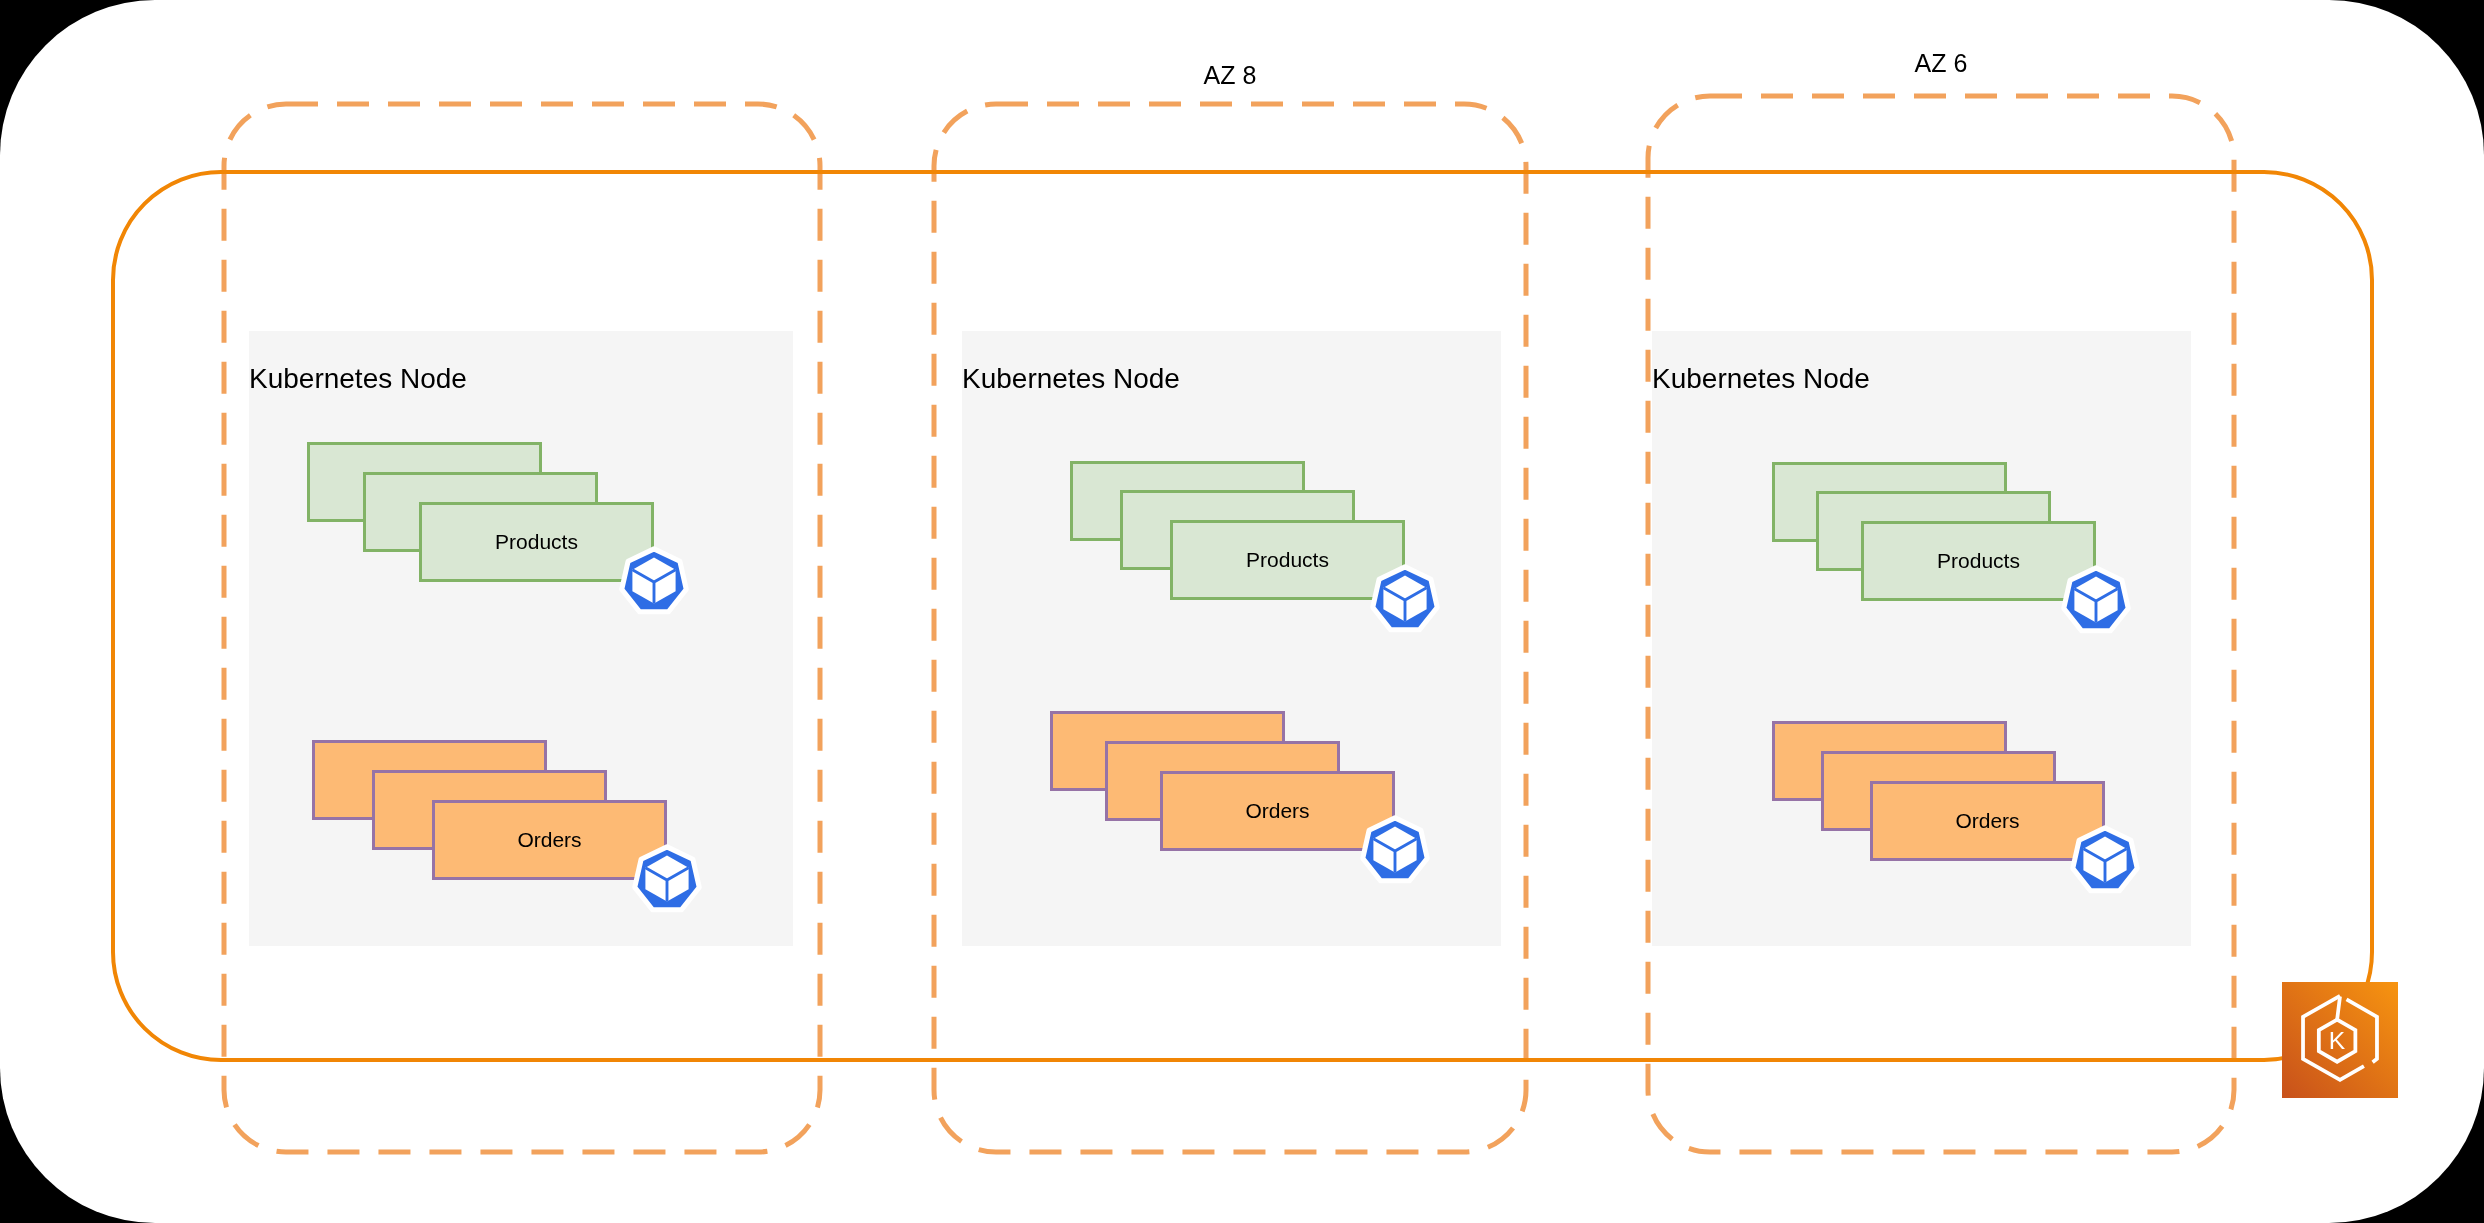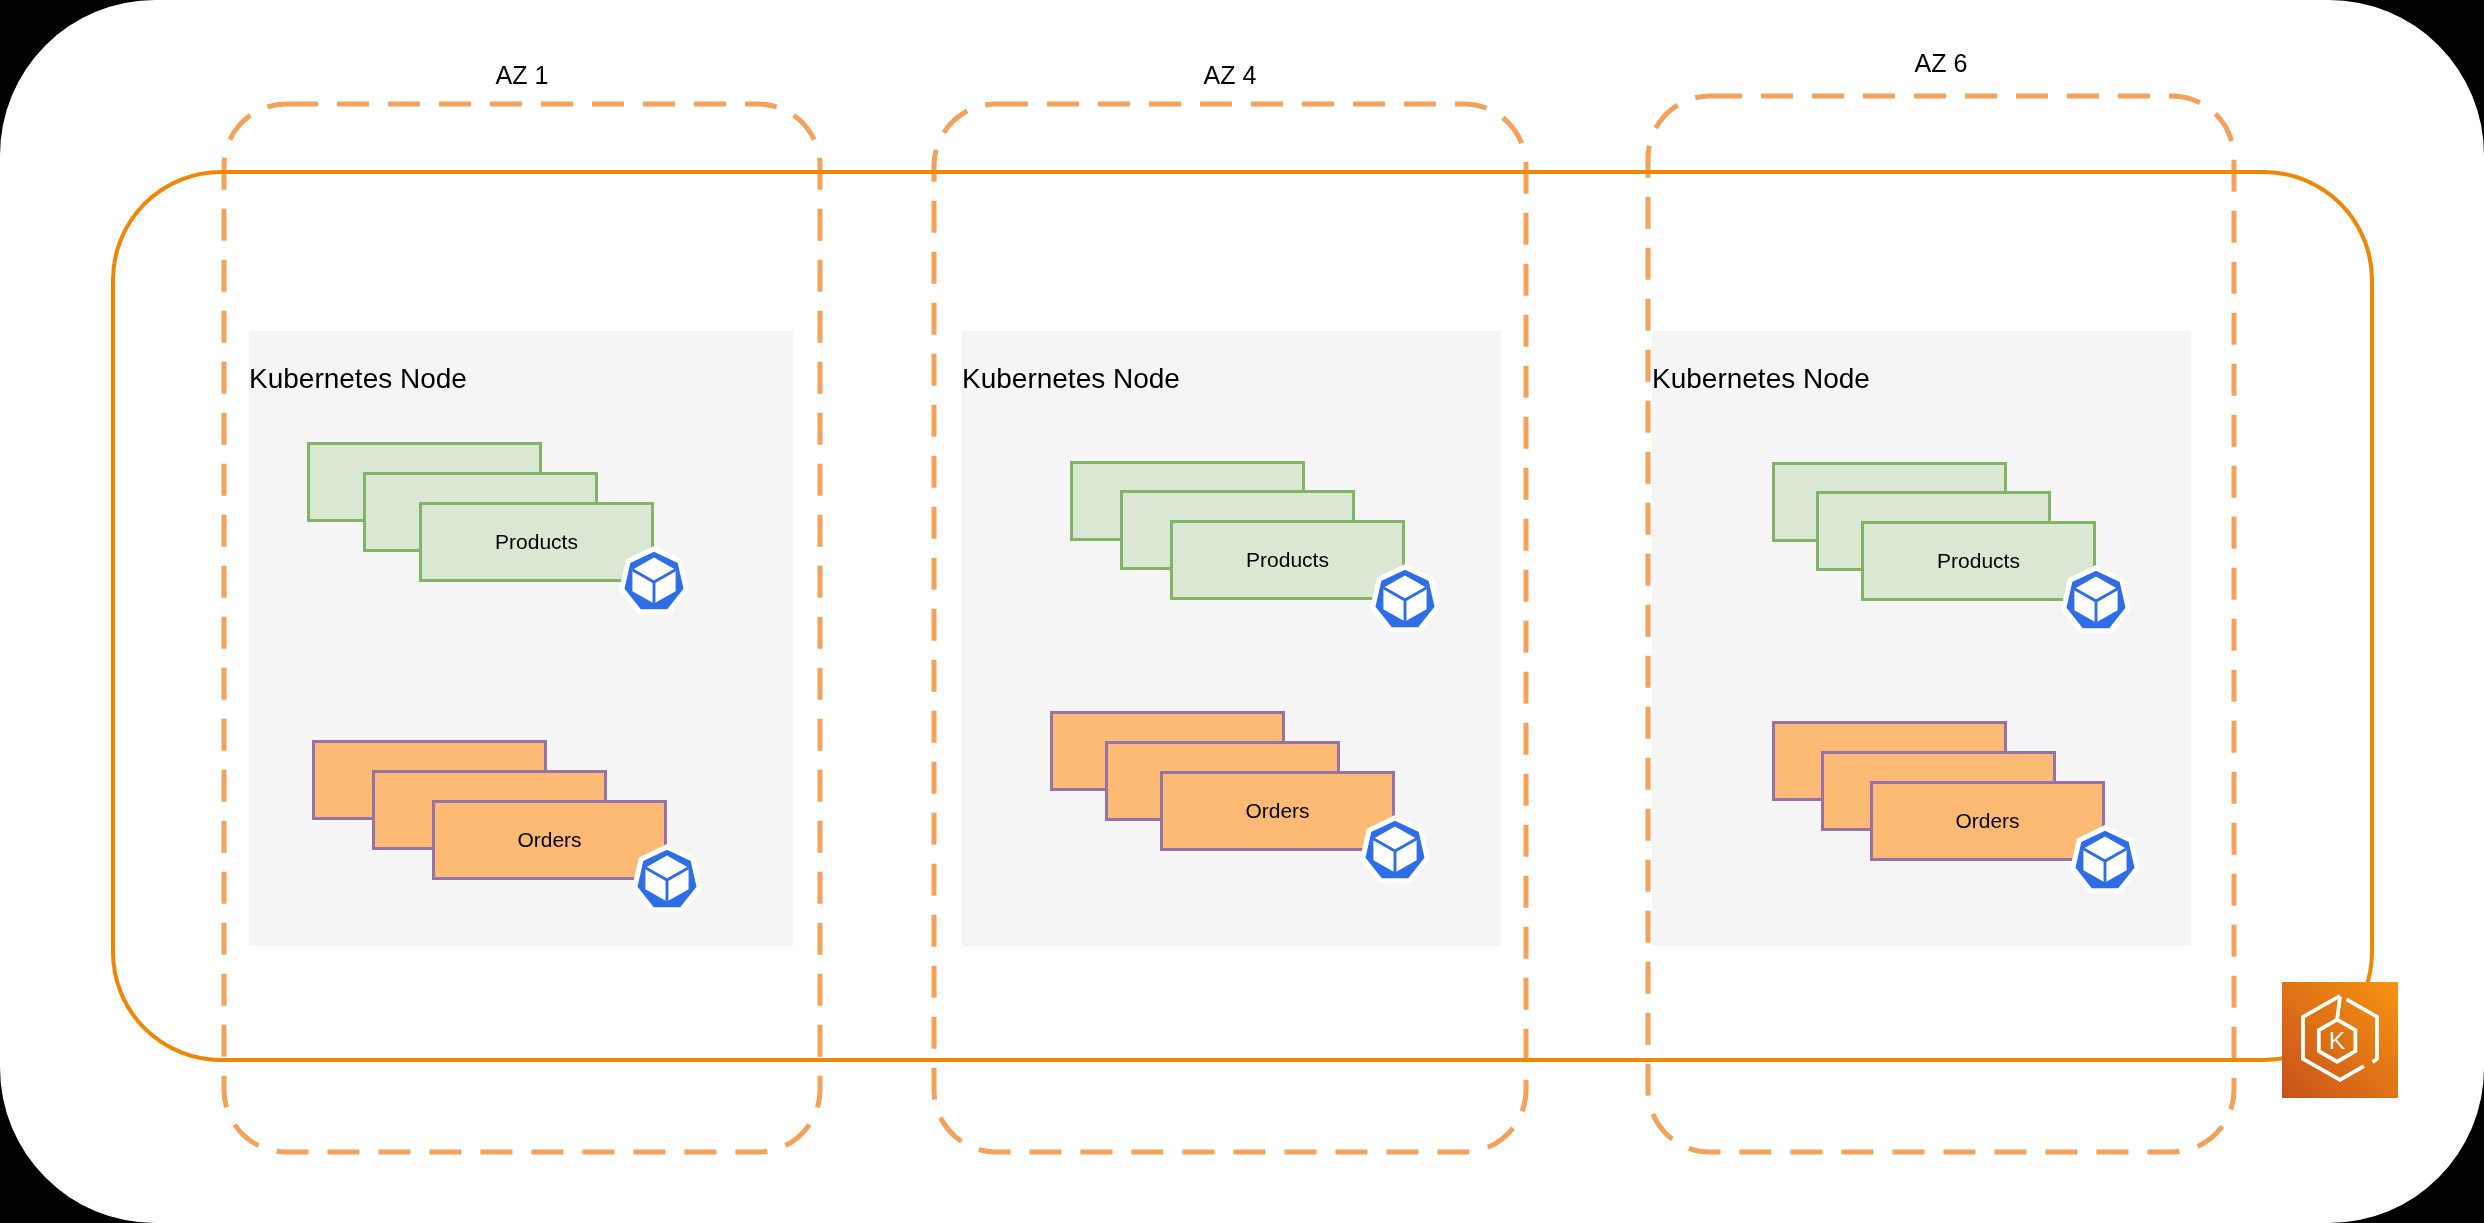--- a/index.html
+++ b/index.html
@@ -79,22 +79,21 @@
 
 <div class="stage">
 
   <svg class="borders" viewBox="0 0 2484 1223">
     <rect x="224" y="104" width="596" height="1048" rx="62" fill="none" stroke="#f2a25c" stroke-width="5" stroke-dasharray="32 19"></rect>
     <rect x="934" y="104" width="592" height="1048" rx="62" fill="none" stroke="#f2a25c" stroke-width="5" stroke-dasharray="32 19"></rect>
     <rect x="1648" y="96" width="586" height="1056" rx="62" fill="none" stroke="#f2a25c" stroke-width="5" stroke-dasharray="32 19"></rect>
     <rect x="113" y="172" width="2259" height="888" rx="108" fill="none" stroke="#f18605" stroke-width="4"></rect>
   </svg>
 
-  <div class="az-label" style="left:224px;width:596px;top:60px">AZ 1</div>
-  <div class="az-label" style="left:934px;width:592px;top:60px">AZ 4</div>
+  <div class="az-label" style="left:934px;width:592px;top:60px">AZ 8</div>
   <div class="az-label" style="left:1648px;width:586px;top:48px">AZ 6</div>
 
   <div class="node" style="left:249px;top:331px;width:544px;height:615px">
     <div class="node-title">Kubernetes Node</div>
   </div>
   <div class="node" style="left:962px;top:331px;width:539px;height:615px">
     <div class="node-title">Kubernetes Node</div>
   </div>
   <div class="node" style="left:1652px;top:331px;width:539px;height:615px">
     <div class="node-title">Kubernetes Node</div>

